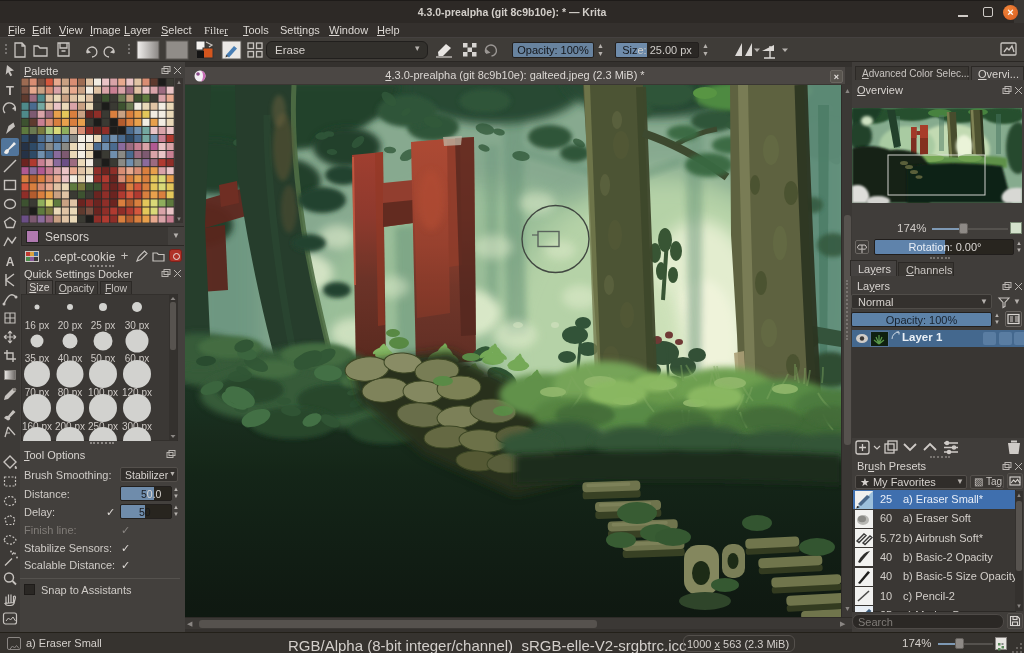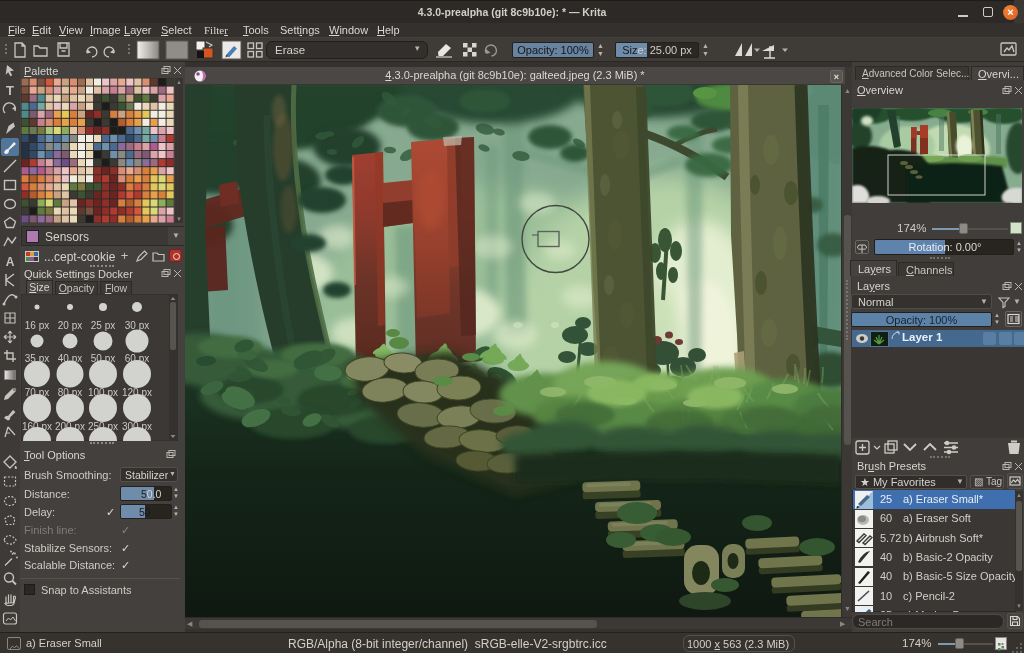--- a/index.html
+++ b/index.html
@@ -1484,21 +1484,21 @@
         <path d="M2.5 2.5 h7 l2 2 v7 h-9 z"></path>
         <rect x="4.5" y="8" width="5" height="3.5"></rect>
         <rect x="5" y="2.5" width="4" height="3"></rect>
       </g>
     </svg></div>
 <div class="abs" style="left:0;top:632px;width:1024px;height:21px;background:#36332f;border-top:1px solid #232019;">
 <div class="abs" style="left:7px;top:4px;width:14px;height:13px;border:1px solid #8a8683;border-radius:2px;"><svg width="12" height="11">
         <path d="M2 8 l2.5 -3 2 2 2 -2.5 2.5 3" stroke="#8a8683" fill="none" stroke-width="1"></path>
       </svg></div>
 <span class="abs" style="left:26px;top:4px;font-size:11px;color:#d3cfcb;">a) Eraser Small</span>
-<span class="abs" style="left:288px;top:4px;font-size:12px;color:#d3cfcb;">RGB/Alpha (8-bit integer/channel)&nbsp;&nbsp;sRGB-elle-V2-srgbtrc.icc</span>
+<span class="abs" style="left:288px;top:4px;font-size:15px;color:#d3cfcb;">RGB/Alpha (8-bit integer/channel)&nbsp;&nbsp;sRGB-elle-V2-srgbtrc.icc</span>
 <div class="abs" style="left:683px;top:2px;width:112px;height:17px;border:1px solid #54504c;border-radius:6px;">
       <div style="width:108px;text-align:center;font-size:11px;color:#d3cfcb;line-height:16px;">1000 <span class="u">x</span> 563 (2.3 MiB)</div>
     </div>
 <span class="abs" style="left:902px;top:4px;font-size:11.5px;color:#d3cfcb;">174%</span>
 <div class="abs" style="left:938px;top:10px;width:55px;height:2px;background:#55524e;"></div>
 <div class="abs" style="left:938px;top:10px;width:20px;height:2px;background:#7e99b4;"></div>
 <div class="abs" style="left:955px;top:5px;width:9px;height:11px;background:#8e8a86;border:1px solid #65615d;border-radius:2px;"></div>
 <div class="abs" style="left:995px;top:4px;width:12px;height:13px;background:#e8e6e2;border:1px solid #8a8683;"><svg width="10" height="11">
         <g fill="#5a8a5a">
           <rect x="2" y="2" width="2.5" height="2.5"></rect>

